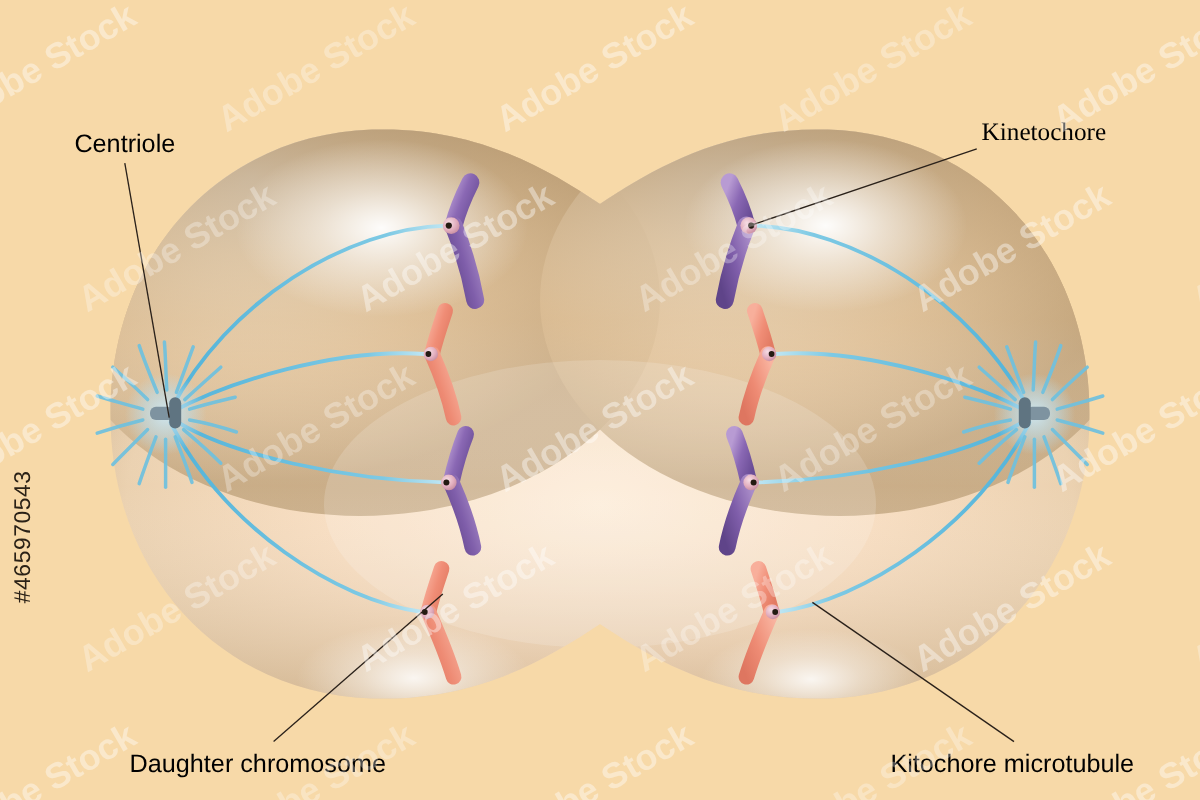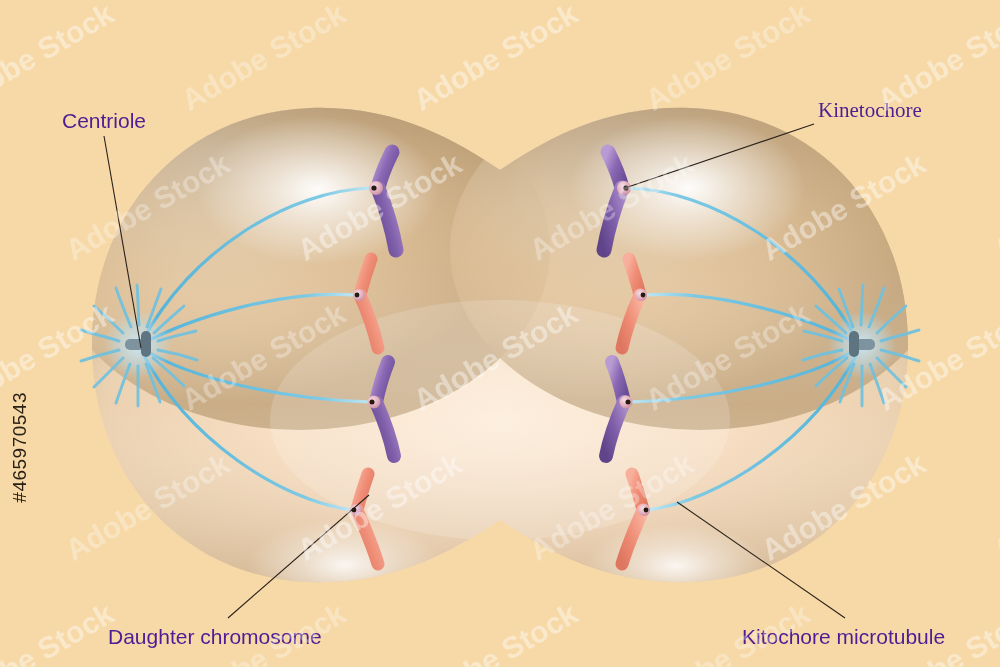--- a/index.html
+++ b/index.html
@@ -20,21 +20,21 @@
   }
   #scene {
     position: absolute;
     left: 0;
     top: 0;
     width: 1000px;
     height: 667px;
   }
   .label {
     position: absolute;
-    color: #4c1d95;
+    color: #000000;
     font-size: 21px;
     line-height: 1;
     white-space: nowrap;
     font-family: "Liberation Sans", sans-serif;
   }
   #title {
     position: absolute;
     left: 0;
     top: 30px;
     width: 1000px;

